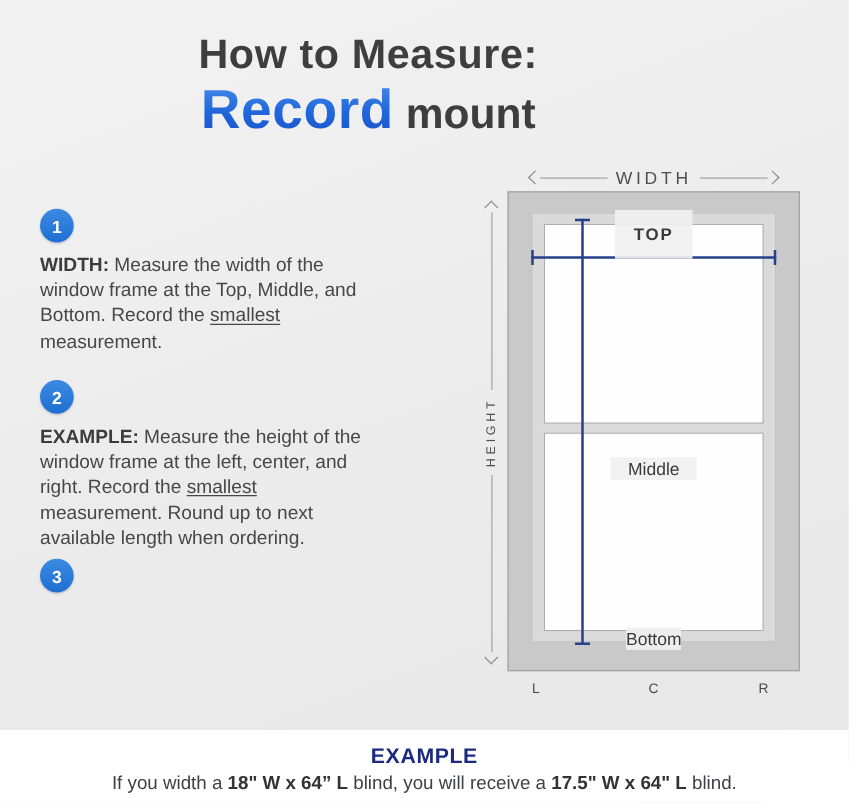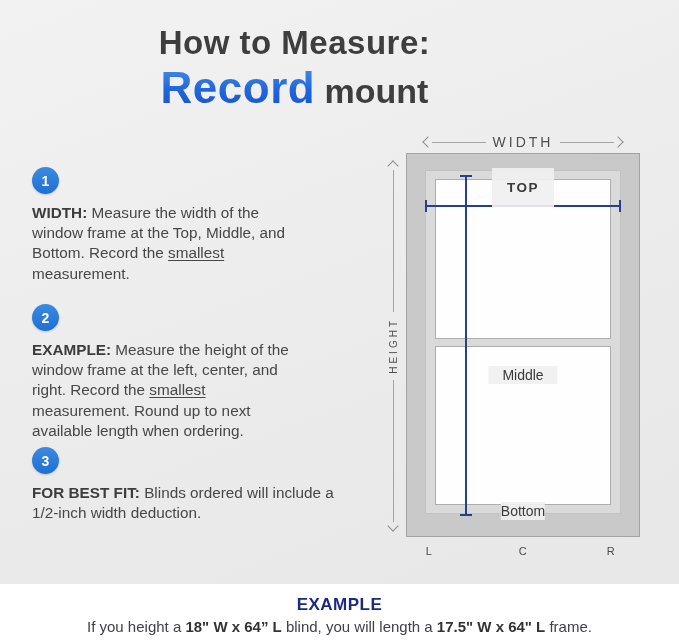--- a/index.html
+++ b/index.html
@@ -111,21 +111,20 @@
     <div class="badge">
       <span>2</span>
     </div>
     <p class="step-text"><strong>EXAMPLE:</strong><span> Measure the height of the window frame at the left, center, and right. Record the </span><span class="u">smallest</span><span> measurement. Round up to next available length when ordering.</span></p>
   </div>
 
   <div class="step step-3">
     <div class="badge">
       <span>3</span>
     </div>
-    <p class="step-text"><strong>FOR BEST FIT:</strong><span> Blinds ordered will include a 1/2-inch width deduction.</span></p>
   </div>
 
   <div class="w-arrow">
     <span class="chev chev-left"></span>
     <span class="arrow-hline"></span>
     <span class="arrow-label">WIDTH</span>
     <span class="arrow-hline"></span>
     <span class="chev chev-right"></span>
   </div>
 
@@ -150,16 +149,16 @@
   <div class="pos-label pos-top">TOP</div>
   <div class="pos-label pos-middle">Middle</div>
   <div class="pos-label pos-bottom">Bottom</div>
 
   <div class="lcr lcr-l">L</div>
   <div class="lcr lcr-c">C</div>
   <div class="lcr lcr-r">R</div>
 
   <footer class="example">
     <div class="example-heading">EXAMPLE</div>
-    <div class="example-text"><span>If you height a </span><b>18" W x 64” L</b><span> blind, you will length a </span><b>17.5" W x 64" L</b><span> frame.</span></div>
+    <div class="example-text"><span>If you width a </span><b>18" W x 64” L</b><span> blind, you will receive a </span><b>17.5" W x 64" L</b><span> blind.</span></div>
   </footer>
 
 </div>
 
 </body></html>

